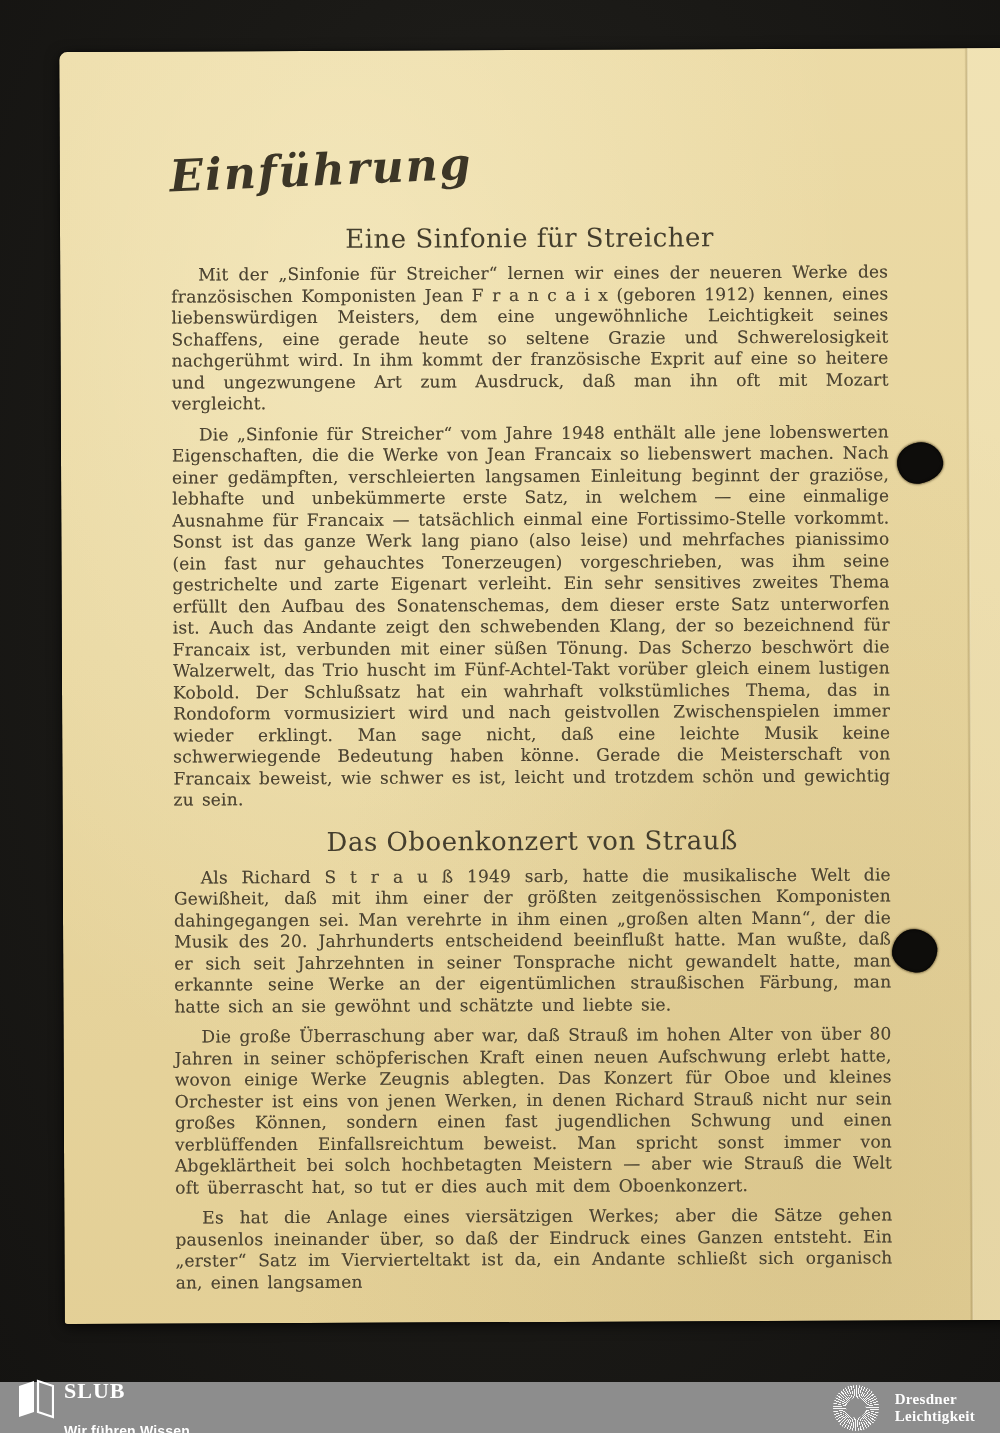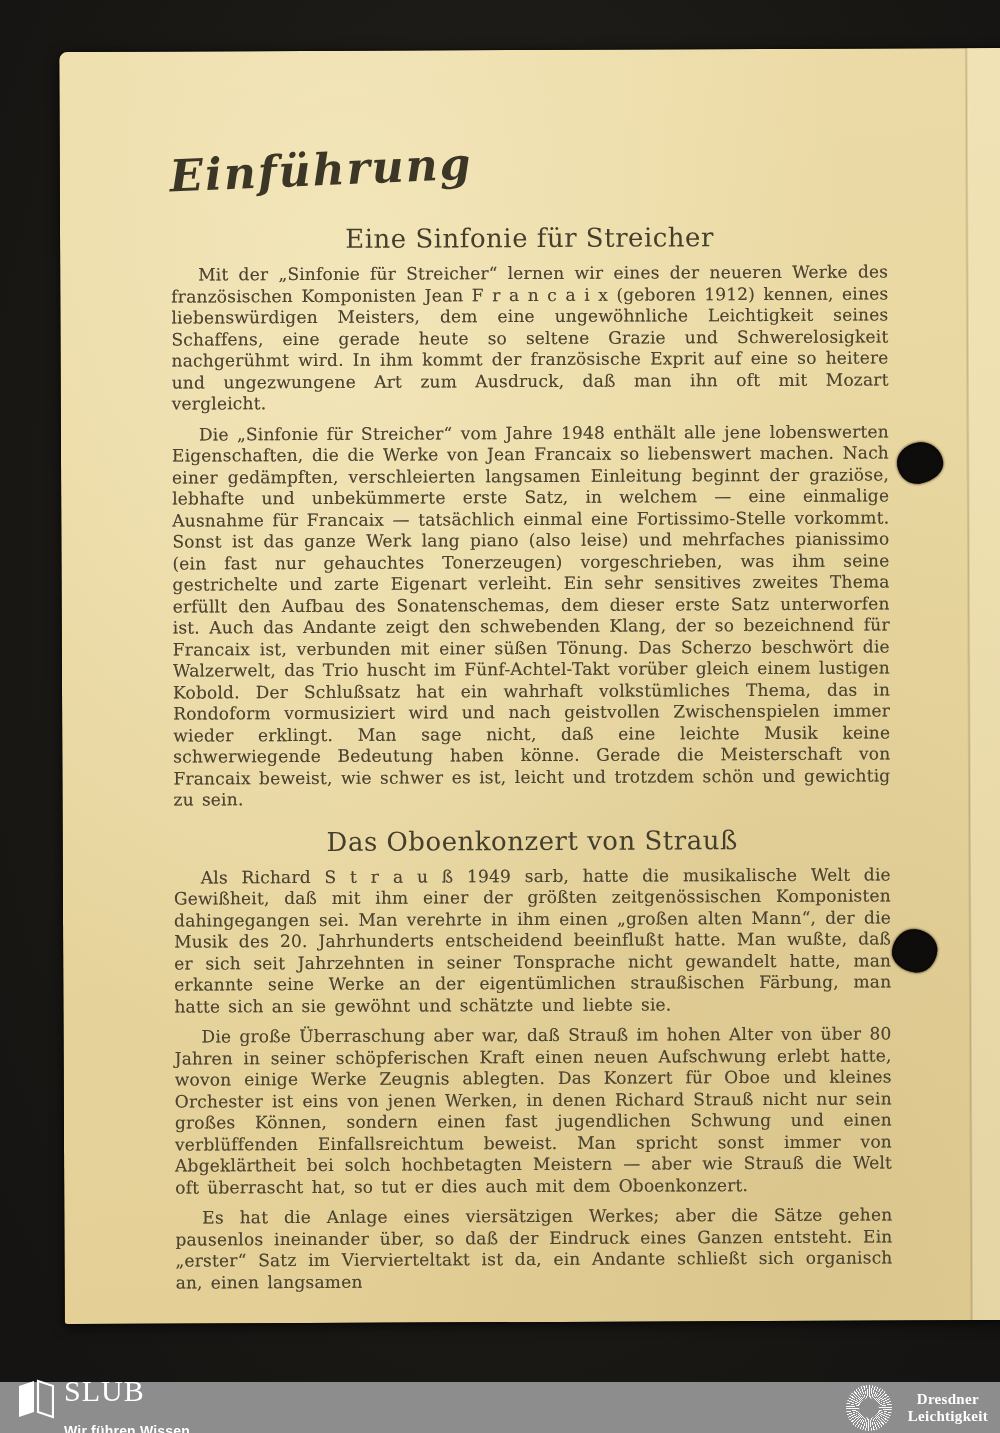--- a/index.html
+++ b/index.html
@@ -107,38 +107,37 @@
   }
   .slub-block {
     display: flex;
     align-items: flex-start;
     padding-left: 18px;
   }
   .slub-book { margin-top: 3px; }
   .slub-text { margin-left: 10px; display: flex; flex-direction: column; }
   .slub-name {
     font-family: "Liberation Serif", serif;
-    font-weight: normal;
-    font-size: 30px;
+    font-weight: bold;
+    font-size: 22px;
     line-height: 30px;
     letter-spacing: 1px;
   }
   .slub-tagline {
     font-family: "Liberation Sans", sans-serif;
     font-weight: bold;
     font-size: 14px;
     line-height: 15px;
     margin-top: 18px;
     letter-spacing: 0.2px;
   }
   .phil-block {
     display: flex;
     align-items: center;
-    padding-right: 12px;
-    text-align: center;
+    padding-right: 25px;
   }
   .starburst {
     width: 46px; height: 46px;
     border-radius: 50%;
     background: repeating-conic-gradient(rgba(255,255,255,0.95) 0deg 2.6deg, rgba(255,255,255,0) 2.6deg 7.2deg);
     position: relative;
     flex: 0 0 auto;
   }
   .starburst::after {
     content: '';

